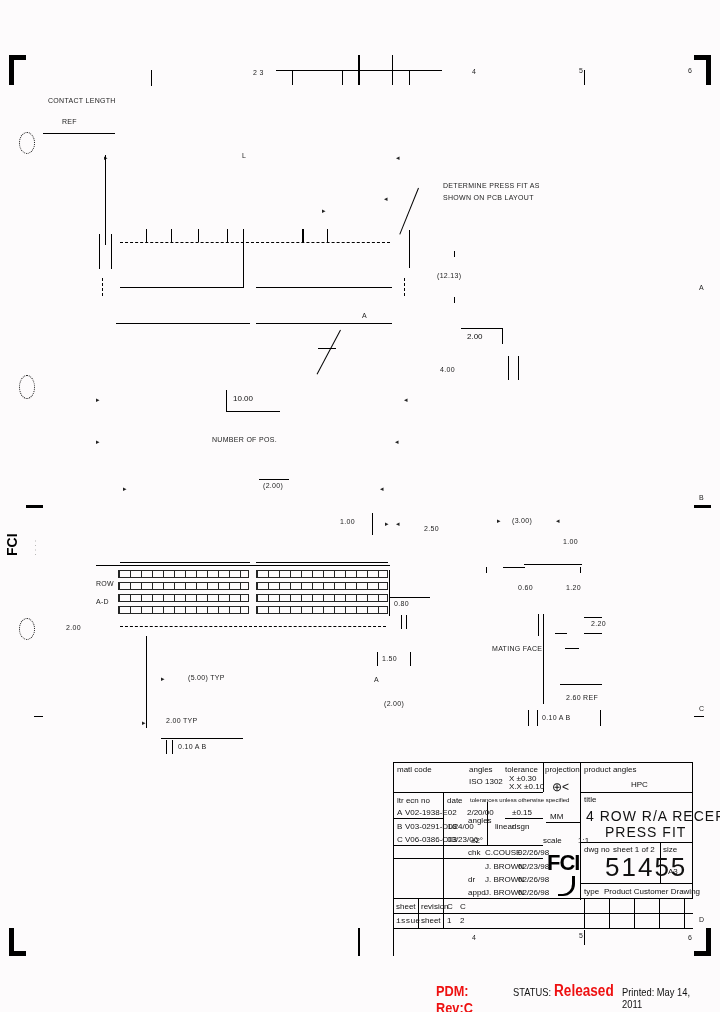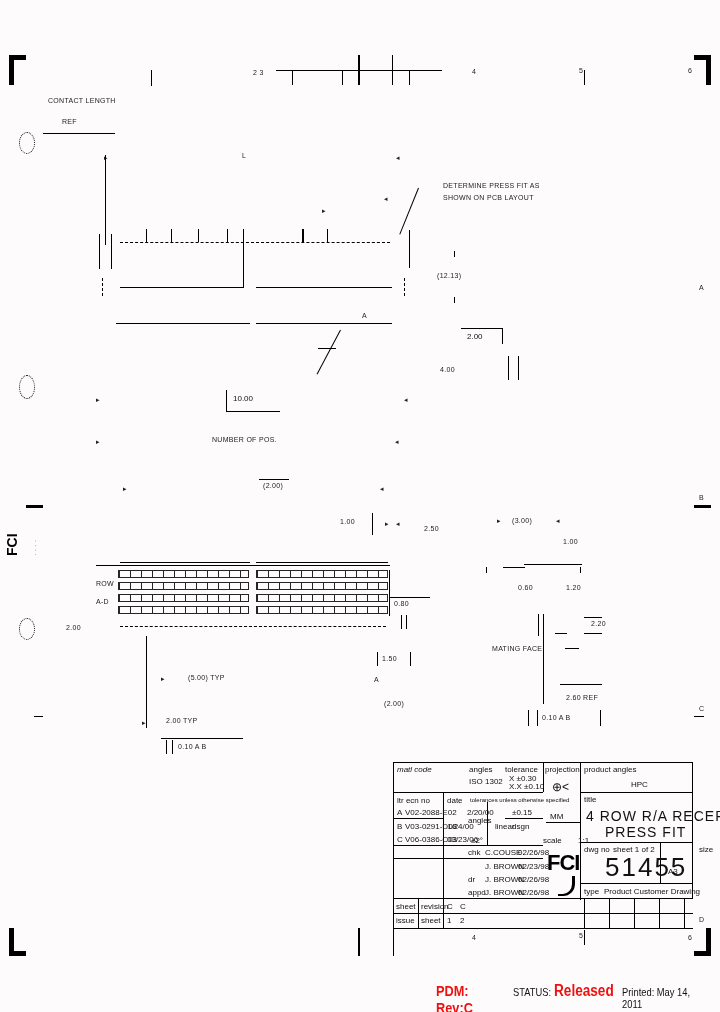--- a/index.html
+++ b/index.html
@@ -228,35 +228,35 @@
 <div class="ln" style="left:580px; top:842px; width:112px; height:1px;"></div>
 <div class="ln" style="left:393px; top:858px; width:150px; height:1px;"></div>
 <div class="ln" style="left:580px; top:883px; width:112px; height:1px;"></div>
 <div class="ln" style="left:393px; top:898px; width:300px; height:1px;"></div>
 <div class="ln" style="left:443px; top:792px; width:1px; height:106px;"></div>
 <div class="ln" style="left:487px; top:802px; width:1px; height:43px;"></div>
 <div class="ln" style="left:543px; top:762px; width:1px; height:30px;"></div>
 <div class="ln" style="left:660px; top:842px; width:1px; height:41px;"></div>
 <div class="ln" style="left:692px; top:762px; width:1px; height:136px;"></div>
 
-<div class="tb-cell" style="left:397px; top:765px;font-style:italic;">matl code</div>
+<div class="tb-cell" style="left:397px; top:765px;">matl code</div>
 <div class="tb-cell" style="left:469px; top:765px;">angles</div>
 <div class="tb-cell tiny" style="left:469px; top:777px;">ISO 1302</div>
 <div class="tb-cell" style="left:505px; top:765px;">tolerance</div>
 <div class="tb-cell tiny" style="left:509px; top:774px;">X ±0.30</div>
 <div class="tb-cell tiny" style="left:509px; top:782px;">X.X ±0.10</div>
 <div class="tb-cell" style="left:545px; top:765px;">projection</div>
 <div class="abs" style="left:552px; top:780px; font-size:12px;">⊕&lt;</div>
 
 <div class="tb-cell tiny" style="left:397px; top:796px;"><span>ltr</span> <span>ecn no</span></div>
 <div class="tb-cell tiny" style="left:447px; top:796px;">date</div>
 <div class="tb-cell tiny" style="left:470px; top:796px; transform:scale(0.75); transform-origin:left;">tolerances unless otherwise specified</div>
 
 <div class="tb-cell tiny" style="left:397px; top:808px;">A</div>
-<div class="tb-cell tiny" style="left:405px; top:808px;">V02-2088-E02</div>
+<div class="tb-cell tiny" style="left:405px; top:808px;">V02-1938-E02</div>
 <div class="tb-cell tiny" style="left:467px; top:808px;">2/20/00</div>
 <div class="tb-cell tiny" style="left:397px; top:822px;">B</div>
 <div class="tb-cell tiny" style="left:405px; top:822px;">V03-0291-D08</div>
 <div class="tb-cell tiny" style="left:447px; top:822px;">1/24/00</div>
 <div class="tb-cell tiny" style="left:397px; top:835px;">C</div>
 <div class="tb-cell tiny" style="left:405px; top:835px;">V06-0386-C03</div>
 <div class="tb-cell tiny" style="left:447px; top:835px;">03/23/06</div>
 
 <div class="tb-cell tiny" style="left:468px; top:816px;">angles</div>
 <div class="tb-cell tiny" style="left:471px; top:836px;">±2°</div>
@@ -284,40 +284,40 @@
 <div class="fci-logo" style="left:547px; top:850px; font-size:22px; letter-spacing:-1px;">FCI</div>
 <div class="abs" style="left:558px; top:876px; width:14px; height:18px; border-right:3px solid #000; border-bottom:2px solid #000; border-radius:0 0 12px 0;"></div>
 
 <div class="tb-cell" style="left:584px; top:765px;">product angles</div>
 <div class="tb-cell" style="left:631px; top:780px;text-align:right;">HPC</div>
 <div class="tb-cell" style="left:584px; top:795px;">title</div>
 <div class="tb-cell title-txt" style="left:586px; top:808px;">4 ROW R/A RECEPT.</div>
 <div class="tb-cell title-txt" style="left:605px; top:824px;">PRESS FIT</div>
 <div class="tb-cell" style="left:584px; top:845px;">dwg no</div>
 <div class="tb-cell" style="left:613px; top:845px;">sheet 1 of 2</div>
-<div class="tb-cell" style="left:663px; top:845px;margin-left:36px;">size</div>
+<div class="tb-cell" style="left:663px; top:845px;">size</div>
 <div class="tb-cell big-num" style="left:605px; top:853px;">51455</div>
 <div class="tb-cell" style="left:668px; top:867px;">A3</div>
 <div class="tb-cell" style="left:584px; top:887px;">type</div>
 <div class="tb-cell" style="left:604px; top:887px;">Product Customer Drawing</div>
 
 <div class="ln" style="left:393px; top:913px; width:300px; height:1px;"></div>
 <div class="ln" style="left:393px; top:928px; width:300px; height:1px;"></div>
 <div class="ln" style="left:418px; top:898px; width:1px; height:30px;"></div>
 <div class="ln" style="left:443px; top:898px; width:1px; height:30px;"></div>
 <div class="ln" style="left:584px; top:898px; width:1px; height:30px;"></div>
 <div class="ln" style="left:609px; top:898px; width:1px; height:30px;"></div>
 <div class="ln" style="left:634px; top:898px; width:1px; height:30px;"></div>
 <div class="ln" style="left:659px; top:898px; width:1px; height:30px;"></div>
 <div class="ln" style="left:684px; top:898px; width:1px; height:30px;"></div>
 <div class="tb-cell tiny" style="left:396px; top:902px;">sheet</div>
 <div class="tb-cell tiny" style="left:421px; top:902px;">revision</div>
 <div class="tb-cell tiny" style="left:447px; top:902px;">C</div>
 <div class="tb-cell tiny" style="left:460px; top:902px;">C</div>
-<div class="tb-cell tiny" style="left:396px; top:916px;">issue</div>
+<div class="tb-cell tiny" style="left:396px; top:916px;font-family:Liberation Mono, monospace;">issue</div>
 <div class="tb-cell tiny" style="left:421px; top:916px;">sheet</div>
 <div class="tb-cell tiny" style="left:447px; top:916px;">1</div>
 <div class="tb-cell tiny" style="left:460px; top:916px;">2</div>
 
 <div class="status-bar">
   <span class="pdm" style="width:80px; display:inline-block;">PDM: Rev:C</span>
   <span class="status-lbl" style="margin-left:4px; transform:scaleX(0.85); display:inline-block; transform-origin:left;">STATUS:</span>
   <span class="status-val" style="margin-left:-4px; transform:scaleX(0.85); display:inline-block; transform-origin:left;">Released</span>
   <span class="printed" style="margin-left:-2px; transform:scaleX(0.85); display:inline-block; transform-origin:left;">Printed: May 14, 2011</span>
 </div>

